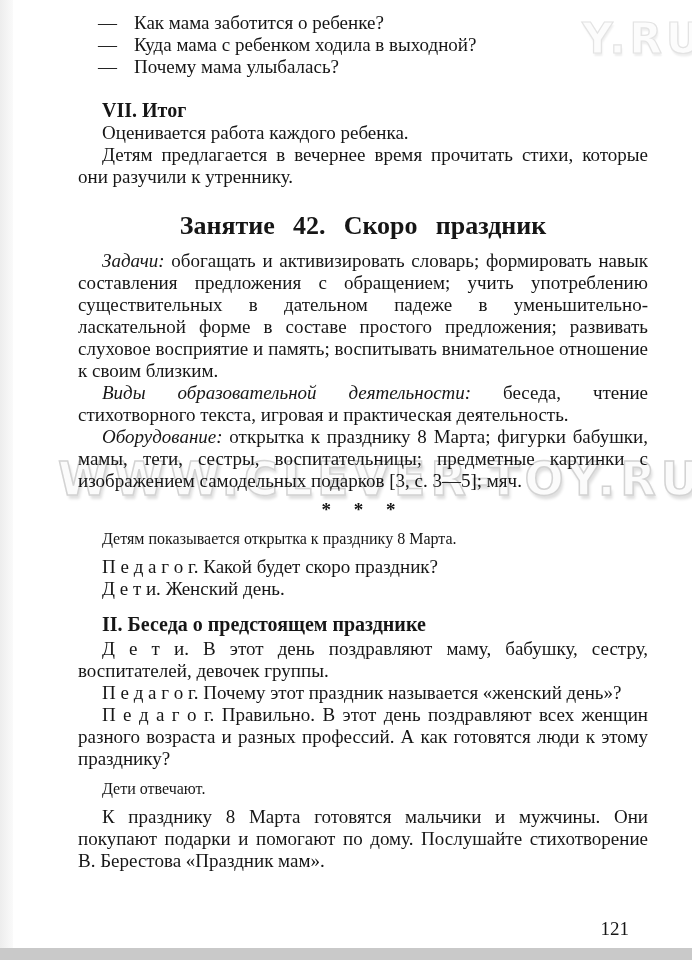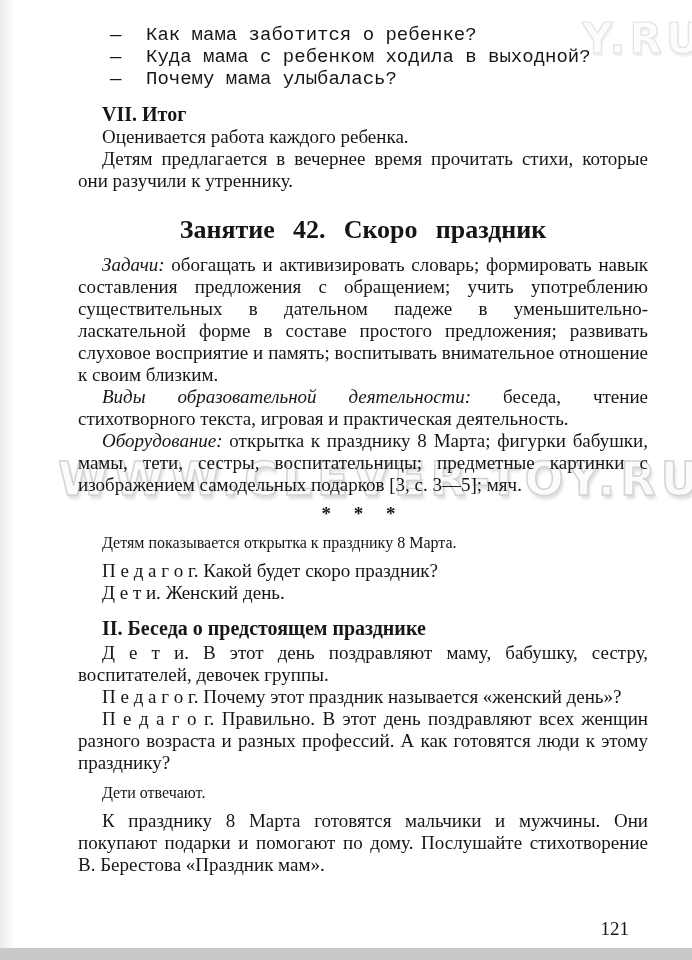--- a/index.html
+++ b/index.html
@@ -58,31 +58,31 @@
     text-shadow: 1px 3px 2px #eeeeee;
     user-select: none;
   }
   .content {
     position: relative;
     z-index: 1;
     padding: 12px 44px 0 78px;
     font-size: 19px;
     line-height: 22px;
   }
-  .questions { margin: 12px; padding-left: 20px; font-family: Liberation Mono, monospace; }
+  .questions { margin: 0; padding-left: 20px; }
   .q-line { white-space: nowrap; }
   .dash { display: inline-block; width: 36px; }
   h3.sec {
     font-size: 20px;
     font-weight: bold;
     margin: 10px 0 0 0;
     padding-left: 24px;
     line-height: 24px;
   }
-  h3.sec-vii { margin-top: 6px; }
+  h3.sec-vii { margin-top: 20px; }
   h3.sec-i  { margin-top: 14px; margin-bottom: 2px; }
   h3.sec-ii { margin-top: 12px; margin-bottom: 2px; }
   p.body {
     margin: 0;
     text-indent: 24px;
     text-align: justify;
   }
   .lead-label { font-style: italic; }
   h1.lesson-title {
     font-size: 26px;

